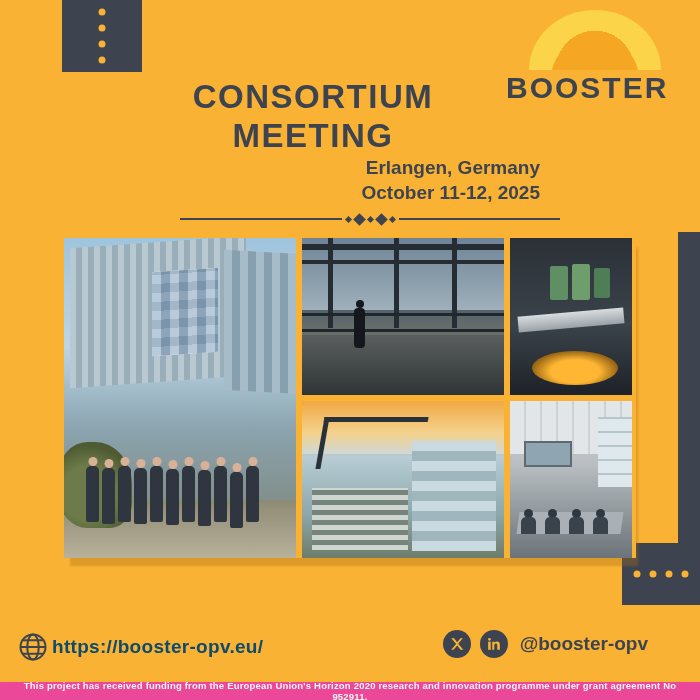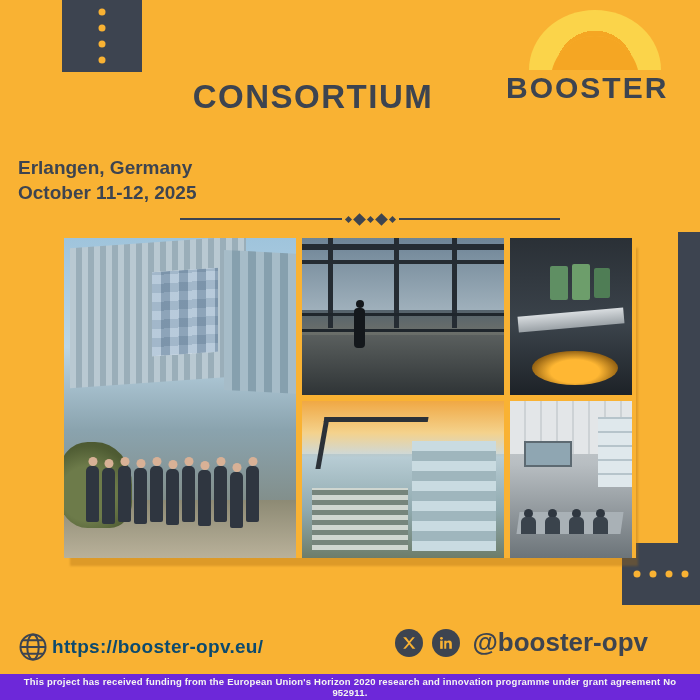--- a/index.html
+++ b/index.html
@@ -105,21 +105,21 @@
     font-size: 33px;
     font-weight: bold;
     letter-spacing: 1.5px;
     line-height: 1.18;
     padding-left: 18px;
     padding-right: 92px;
   }
   #subtitle {
     position: absolute;
     left: 0; right: 0; top: 155px;
-    text-align: left;
+    text-align: right;
     color: #3d4450;
     font-size: 19px;
     font-weight: bold;
     line-height: 1.33;
     padding-right: 160px;
     padding-left: 18px;
   }
 
   
   #divider {
@@ -351,27 +351,27 @@
     right: 52px; bottom: 42px;
     display: flex; align-items: center; gap: 9px;
     color: #3d4450;
   }
   .social-badge {
     width: 28px; height: 28px; border-radius: 50%;
     background: #3d4450; color: #f9b233;
     display: flex; align-items: center; justify-content: center;
     font-size: 14px; font-weight: bold;
   }
-  #handle { font-size: 26px; font-weight: bold; color: #3d4450; margin-left: 3px; }
+  #handle { font-size: 19px; font-weight: bold; color: #3d4450; margin-left: 3px; }
 
   #funding-bar {
     position: absolute;
     left: 0; right: 0; bottom: 0;
-    height: 26px;
-    background: #6d28d9;
+    height: 18px;
+    background: #ec4899;
     color: #f5f5f2;
     font-size: 9.5px;
     font-weight: bold;
     display: flex; align-items: center; justify-content: center;
     letter-spacing: .2px;
     padding: 0 10px;
     text-align: center;
   }
 
   svg { display: block; }
@@ -404,20 +404,21 @@
   <div id="logo">
     <div id="logo-mark">
       <div id="logo-sun"></div>
       <div id="logo-arc"></div>
     </div>
     <div id="logo-text">BOOSTER</div>
   </div>
 
   <div id="title">
     <div>CONSORTIUM</div>
+    <div>MEETING</div>
   </div>
 
   <div id="subtitle">
     <div>Erlangen, Germany</div>
     <div>October 11-12, 2025</div>
   </div>
 
   <div id="divider">
     <span class="div-line"></span>
     <span class="div-small"></span>

